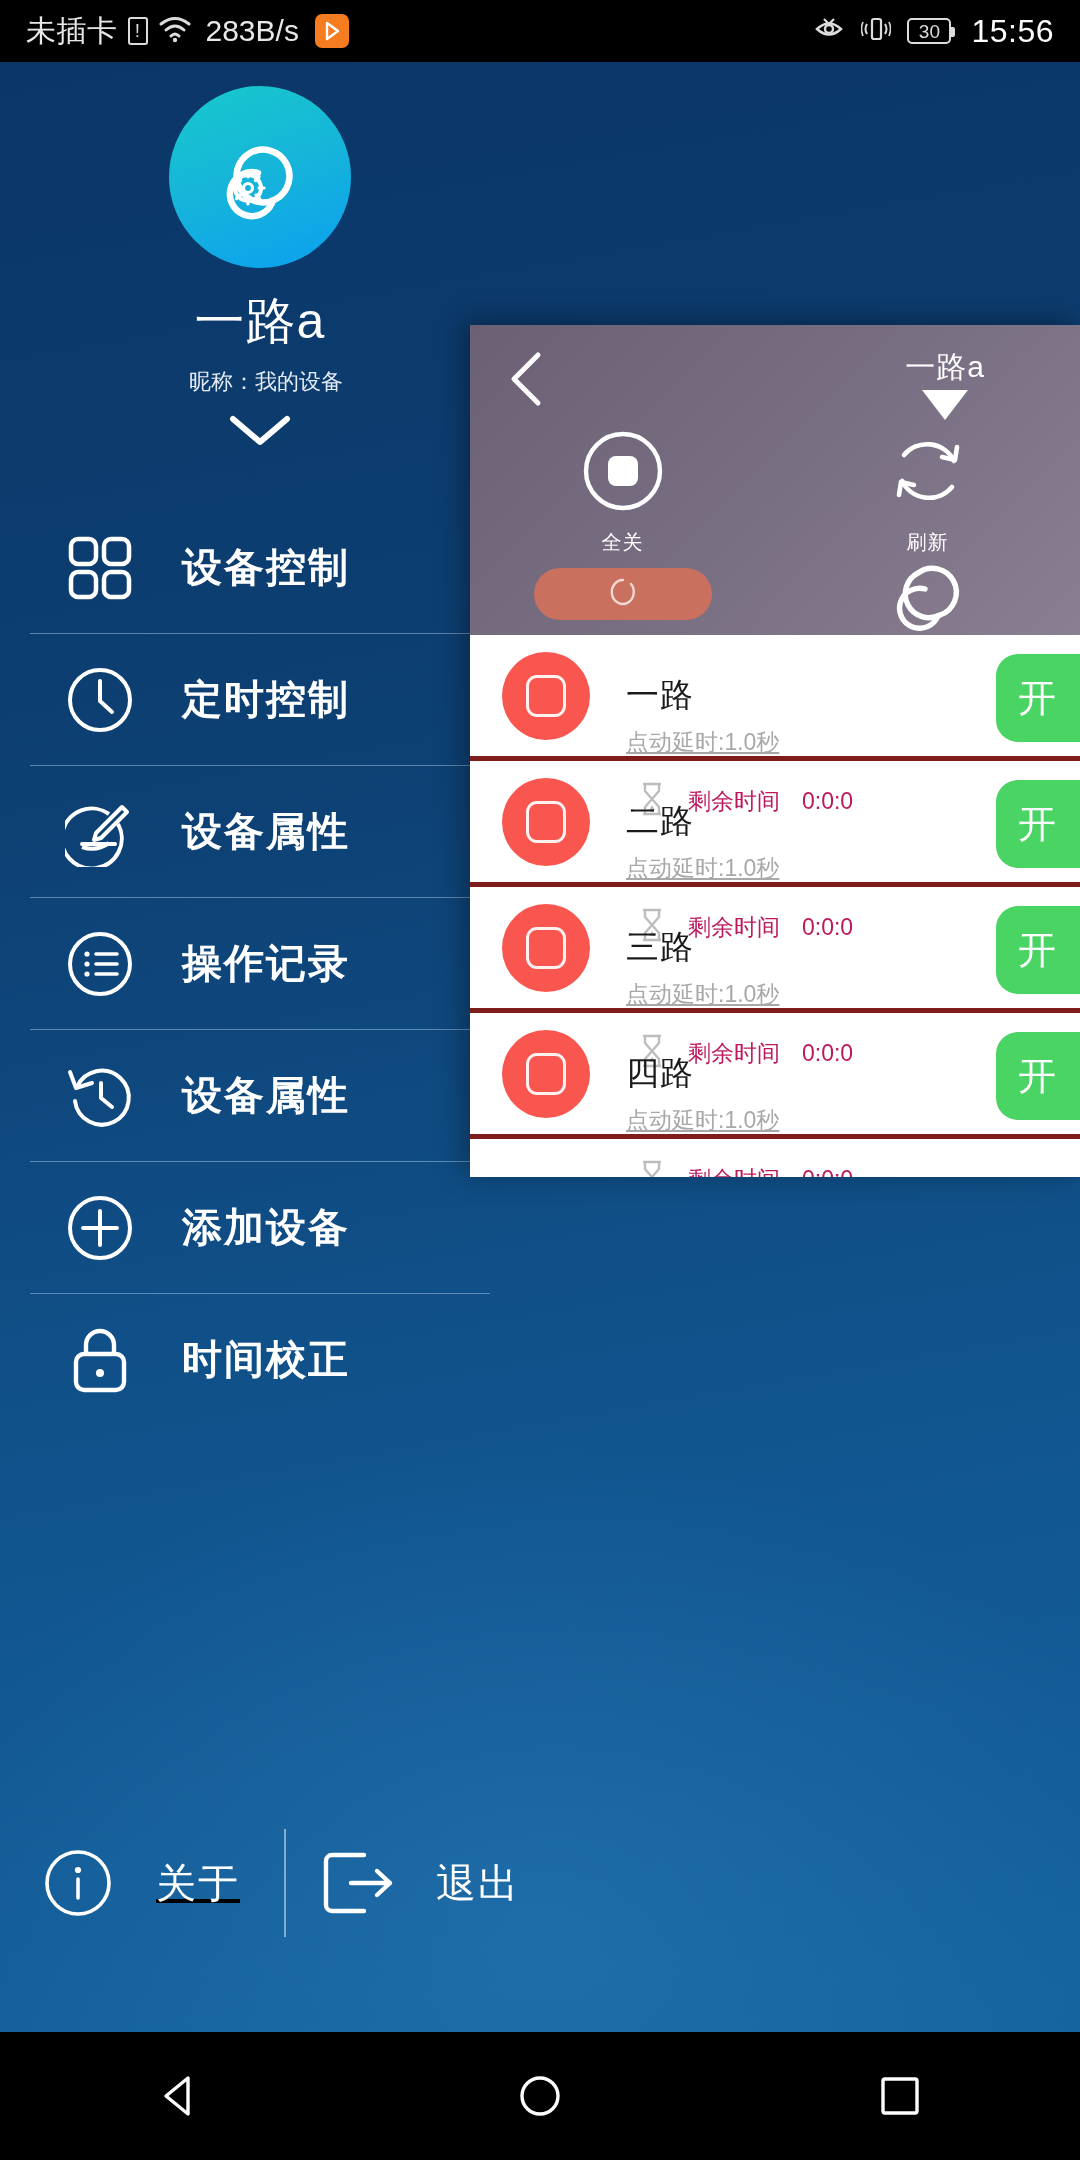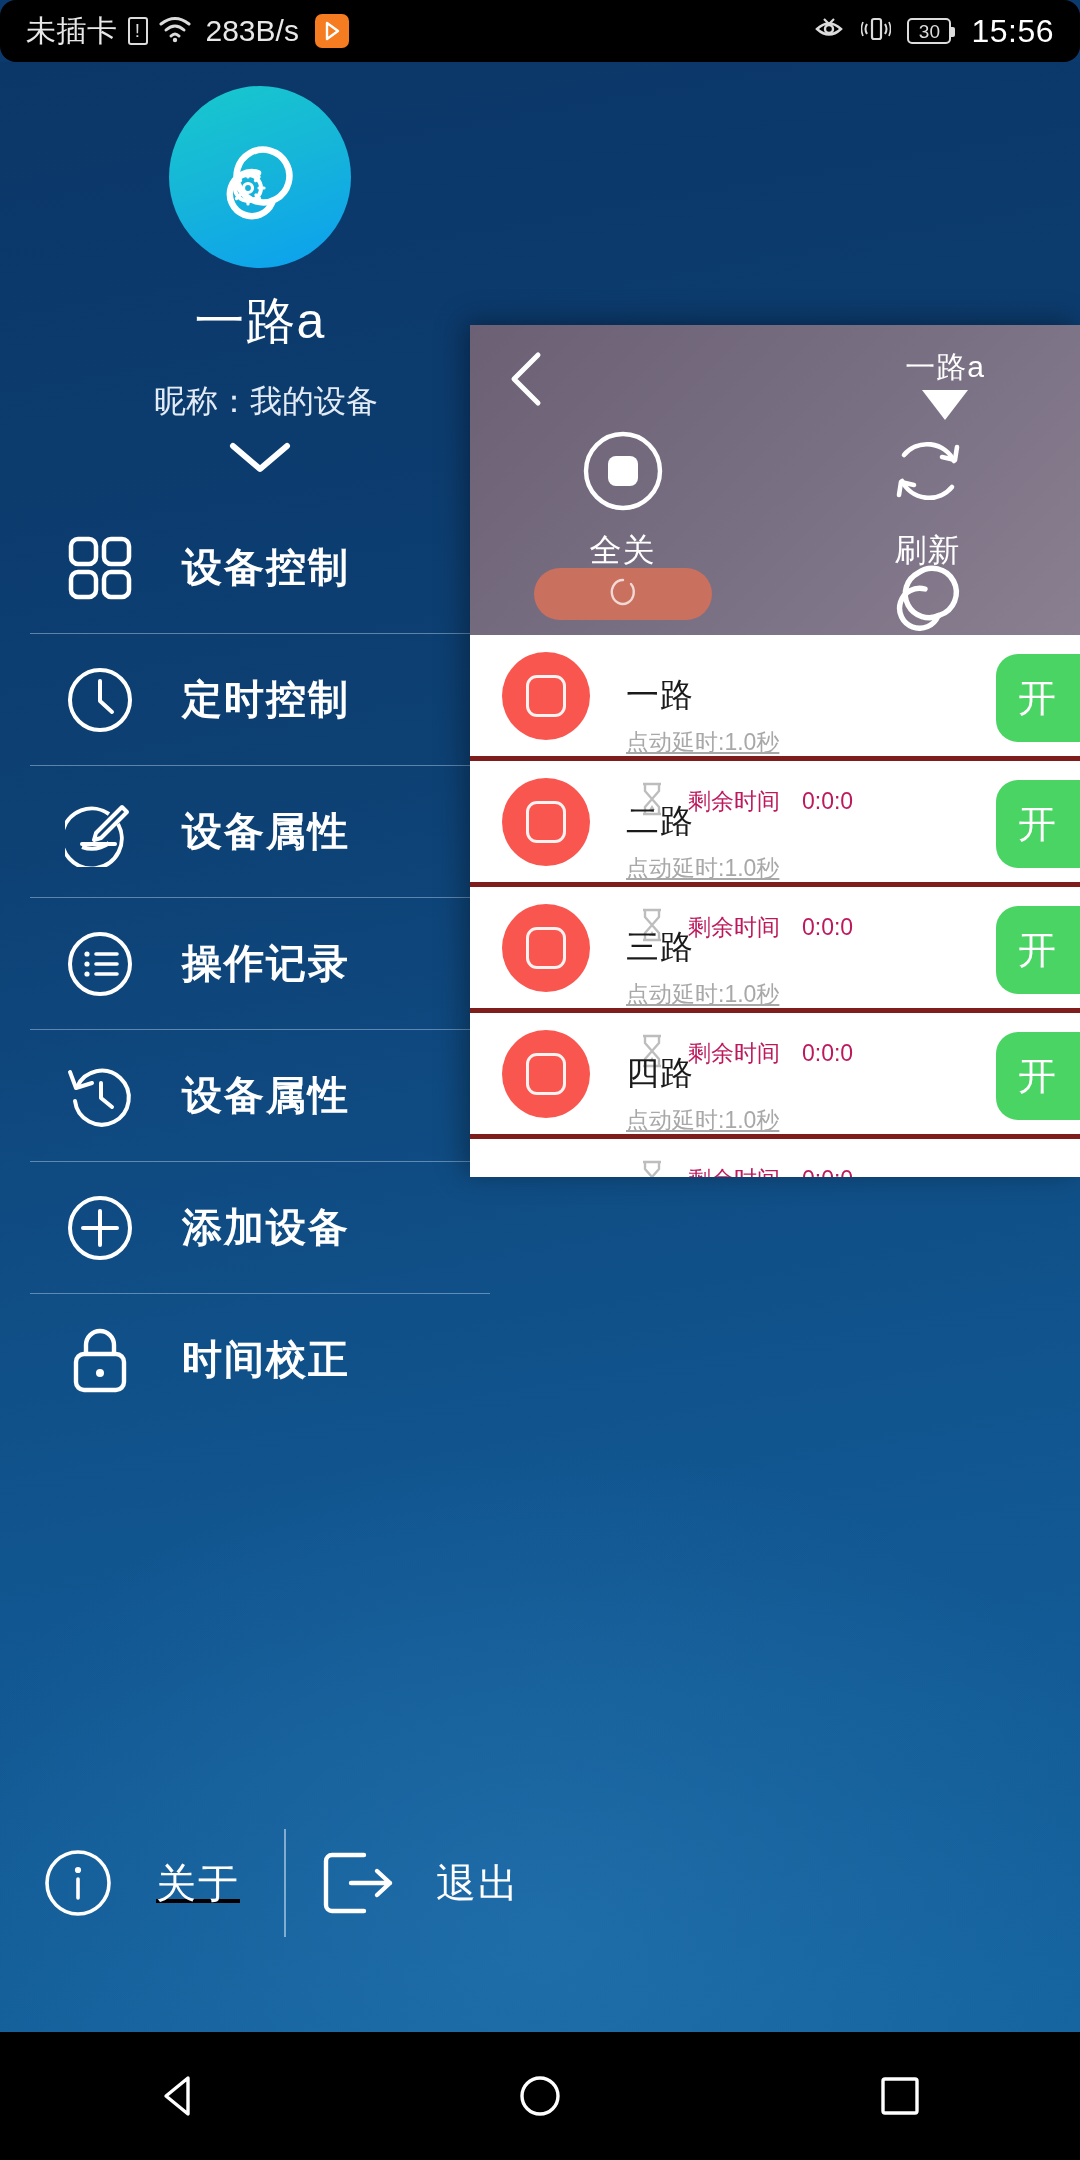--- a/index.html
+++ b/index.html
@@ -24,21 +24,20 @@
   .statusbar {
     position: absolute;
     top: 0; left: 0;
     width: 1080px;
     height: 62px;
     background: #000000;
     display: flex;
     align-items: center;
     padding: 0 26px;
     z-index: 40;
-    border-radius: 16px;
   }
   .sb-left { display: flex; align-items: center; gap: 10px; }
   .sb-right { display: flex; align-items: center; gap: 16px; margin-left: auto; }
   .sb-text {
     color: #e8e8e8;
     font-size: 30px;
     letter-spacing: 0.5px;
     white-space: nowrap;
   }
   .sb-speed { color: #e8e8e8; font-size: 30px; margin-left: 4px; }
@@ -112,22 +111,22 @@
   .avatar svg { display: block; }
   .profile-title {
     color: #ffffff;
     font-size: 50px;
     margin-top: 20px;
     letter-spacing: 1px;
     font-weight: 300;
   }
   .profile-sub {
     color: #e3ebf4;
-    font-size: 32px;
-    margin-top: 25px;
+    font-size: 22px;
+    margin-top: 12px;
     font-weight: 300;
     padding-left: 12px;
   }
   .chev-down {
     margin: 16px auto 0;
     width: 66px; height: 36px;
   }
 
   
   .menu {
@@ -254,21 +253,21 @@
     width: 100%;
     display: flex;
   }
   .pa {
     flex: 1;
     text-align: center;
   }
   .pa-icon { height: 92px; display: flex; align-items: center; justify-content: center; }
   .pa-label {
     color: #ffffff;
-    font-size: 32px;
+    font-size: 20px;
     margin-top: 12px;
     font-weight: 300;
     letter-spacing: 1px;
   }
   .panel-status {
     position: absolute;
     top: 228px; left: 0;
     width: 100%;
     display: flex;
     align-items: center;

